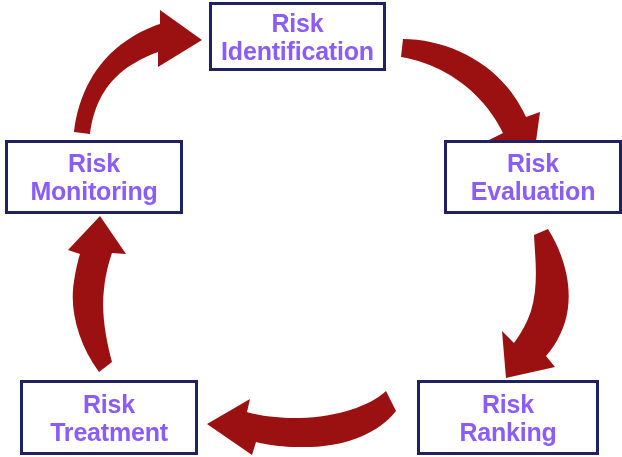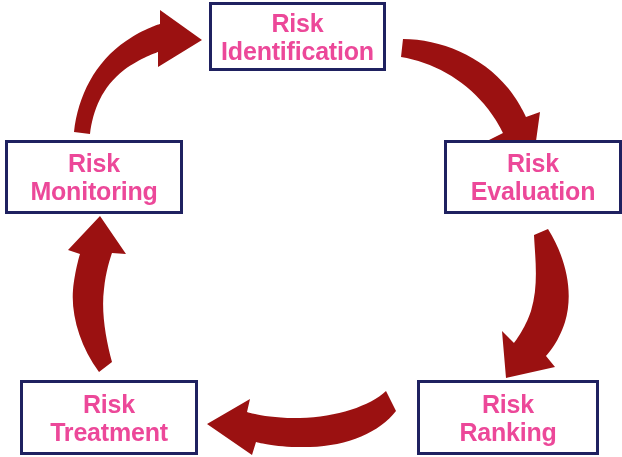--- a/index.html
+++ b/index.html
@@ -23,21 +23,21 @@
     display: flex;
     align-items: center;
     justify-content: center;
     text-align: center;
   }
   .node-label {
     font-family: "Liberation Sans", sans-serif;
     font-weight: bold;
     font-size: 25px;
     line-height: 1.12;
-    color: #ec4899;
+    color: #8b5cf6;
     white-space: pre-line;
     letter-spacing: -0.2px;
   }
   .arrow-layer {
     position: absolute;
     left: 0;
     top: 0;
     width: 622px;
     height: 457px;
     pointer-events: none;

